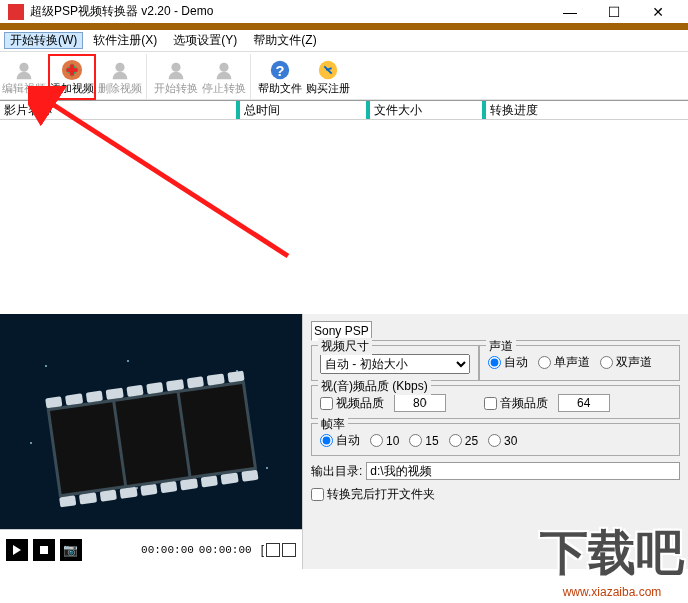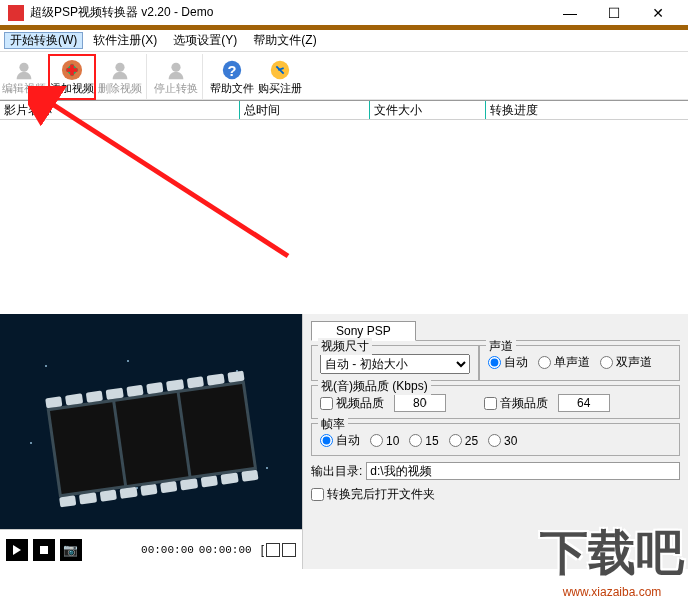--- a/index.html
+++ b/index.html
@@ -1,55 +1,55 @@
 <!DOCTYPE html>
 <html><head>
 <meta charset="utf-8">
 <style>
   * { box-sizing: border-box; margin: 0; padding: 0; }
   body { font-family: "Microsoft YaHei", "SimSun", Arial, sans-serif; font-size: 12px; background: #fff; width: 688px; height: 603px; overflow: hidden; position: relative; }
-  .titlebar { height: 30px; display: flex; align-items: center; padding: 0 8px; background: #fff; border-bottom: 5px solid #a16207; }
+  .titlebar { height: 30px; display: flex; align-items: center; padding: 0 8px; background: #fff; border-bottom: 7px solid #a16207; }
   .title-icon { width: 16px; height: 16px; background: #e03030; margin-right: 6px; }
   .title-text { flex: 1; font-size: 12px; }
   .win-btn { width: 44px; height: 28px; display: flex; align-items: center; justify-content: center; font-size: 14px; font-family: Arial; }
   .win-btn.close { }
   .menubar { height: 22px; background: #fff; padding: 2px 4px; display: flex; gap: 4px; border-bottom: 1px solid #ddd; }
   .menu-item { padding: 2px 6px; display: inline-flex; align-items: center; }
   .menu-item.hi { background: #cde8ff; border: 1px solid #7da2ce; padding: 1px 5px; }
   .toolbar { height: 48px; background: #fff; border-bottom: 1px solid #e3e3e3; display: flex; align-items: center; padding: 2px 0 0 0; position: relative; }
   .tool-btn { width: 48px; height: 46px; display: flex; flex-direction: column; align-items: center; justify-content: center; gap: 1px; color: #9a9a9a; }
   .tool-btn .ico { width: 22px; height: 22px; display: flex; align-items: center; justify-content: center; }
   .tool-btn .lbl { font-size: 11px; line-height: 12px; }
   .tool-sep { width: 4px; height: 46px; border-left: 1px solid #e4e4e4; margin: 0 2px; }
   .tool-btn.active { border: 2px solid #ff1a1a; width: 48px; height: 46px; }
   .tool-btn.active .lbl { color: #000; }
   .tool-btn.color .lbl { color: #000; }
   .filelist-header { height: 20px; background: #fff; border-top: 1px solid #999; border-bottom: 1px solid #d0d0d0; display: flex; }
-  .col { border-right: 1px solid #14b8a6; padding: 2px 4px; font-size: 12px; display: flex; align-items: center; }
+  .col { border-right: 4px solid #14b8a6; padding: 2px 4px; font-size: 12px; display: flex; align-items: center; }
   .col.name { width: 240px; } .col.dur { width: 130px; } .col.size { width: 116px; } .col.prog { flex: 1; border-right: none; }
   .filelist-body { height: 194px; background: #fff; }
   .lower { display: flex; height: 255px; }
   .preview-pane { width: 302px; background: #05182a; position: relative; overflow: hidden; }
   .film { position: absolute; top: 70px; left: 52px; width: 200px; height: 112px; transform: rotate(-8deg); }
   .film .strip { width: 100%; height: 10px; display: flex; gap: 4px; }
   .film .hole { flex:1; background: #cfd9df; border-radius: 2px; }
   .film .body { height: 90px; background: #3a4b55; display: flex; gap: 3px; padding: 3px; }
   .film .frame { flex:1; background: #111; }
   .particles { position:absolute; width:100%; height:100%; }
   .particles span { position:absolute; width:2px; height:2px; background:#8fbad6; border-radius:50%; }
   .player-bar { position:absolute; bottom:0; left:0; width:100%; height:40px; background:#fff; border-top:1px solid #ccc; display:flex; align-items:center; padding:4px 6px; gap:5px; }
   .pb-btn { width: 22px; height: 22px; border: none; background: #000; display:flex; align-items:center; justify-content:center; }
   .pb-btn svg { fill: #fff; width:10px; height:10px; }
   .pb-btn.cam { font-size:12px; color:#fff; }
   .pb-small { width:14px; height:14px; background:#fff; border:1px solid #333; }
   .timecode { font-size: 11px; font-family: "Courier New", monospace; }
   .bracket { display:flex; align-items:center; gap:2px; margin-left:4px; }
   .settings-pane { flex: 1; padding: 6px 8px 0 8px; background: #f0f0f0; border-left: 1px solid #ccc; display:flex; flex-direction:column; gap:4px; }
   .tabrow { display:flex; border-bottom:1px solid #aaa; }
-  .tab { border:1px solid #999; border-bottom:1px solid #fff; background:#fff; padding:2px 24px; font-size:12px; position:relative; top:1px; }
+  .tab { border:1px solid #999; border-bottom:1px solid #fff; background:#fff; padding:2px 2px; font-size:12px; position:relative; top:1px; }
   .group { border:1px solid #aaa; padding:8px 8px 6px 8px; position:relative; background:#f0f0f0; }
   .group .g-title { position:absolute; top:-8px; left:6px; background:#f0f0f0; padding:0 3px; font-size:12px; }
   .row { display:flex; align-items:center; gap:10px; }
   .rowset { display:flex; gap:0; }
   select.combo { width: 150px; font-size:12px; height:20px; }
   .radio-lbl { display:inline-flex; align-items:center; gap:3px; font-size:12px; }
   .chk-lbl { display:inline-flex; align-items:center; gap:3px; font-size:12px; }
   input.valbox { width: 52px; font-size:12px; height:18px; border:1px solid #999; padding:0 18px; }
   .output-row { display:flex; align-items:center; gap:4px; padding-top:2px; }
   .output-row input { flex:1; font-size:12px; height:18px; border:1px solid #999; padding:0 3px; }
@@ -99,20 +99,29 @@
   <div class="tool-btn">
     <span class="ico">
       <svg width="22" height="22" viewBox="0 0 24 24">
           <circle cx="12" cy="9" r="5" fill="#c0c0c0"></circle>
           <path d="M4 22c0-5 4-8 8-8s8 3 8 8z" fill="#c0c0c0"></path>
         </svg>
     </span>
     <span class="lbl">删除视频</span>
   </div>
   <div class="tool-sep"></div>
+  <div class="tool-btn">
+    <span class="ico">
+      <svg width="22" height="22" viewBox="0 0 24 24">
+          <circle cx="12" cy="9" r="5" fill="#c0c0c0"></circle>
+          <path d="M4 22c0-5 4-8 8-8s8 3 8 8z" fill="#c0c0c0"></path>
+        </svg>
+    </span>
+    <span class="lbl">开始转换</span>
+  </div>
   <div class="tool-btn">
     <span class="ico">
       <svg width="22" height="22" viewBox="0 0 24 24">
           <circle cx="12" cy="9" r="5" fill="#c0c0c0"></circle>
           <path d="M4 22c0-5 4-8 8-8s8 3 8 8z" fill="#c0c0c0"></path>
         </svg>
     </span>
     <span class="lbl">停止转换</span>
   </div>
   <div class="tool-sep"></div>

